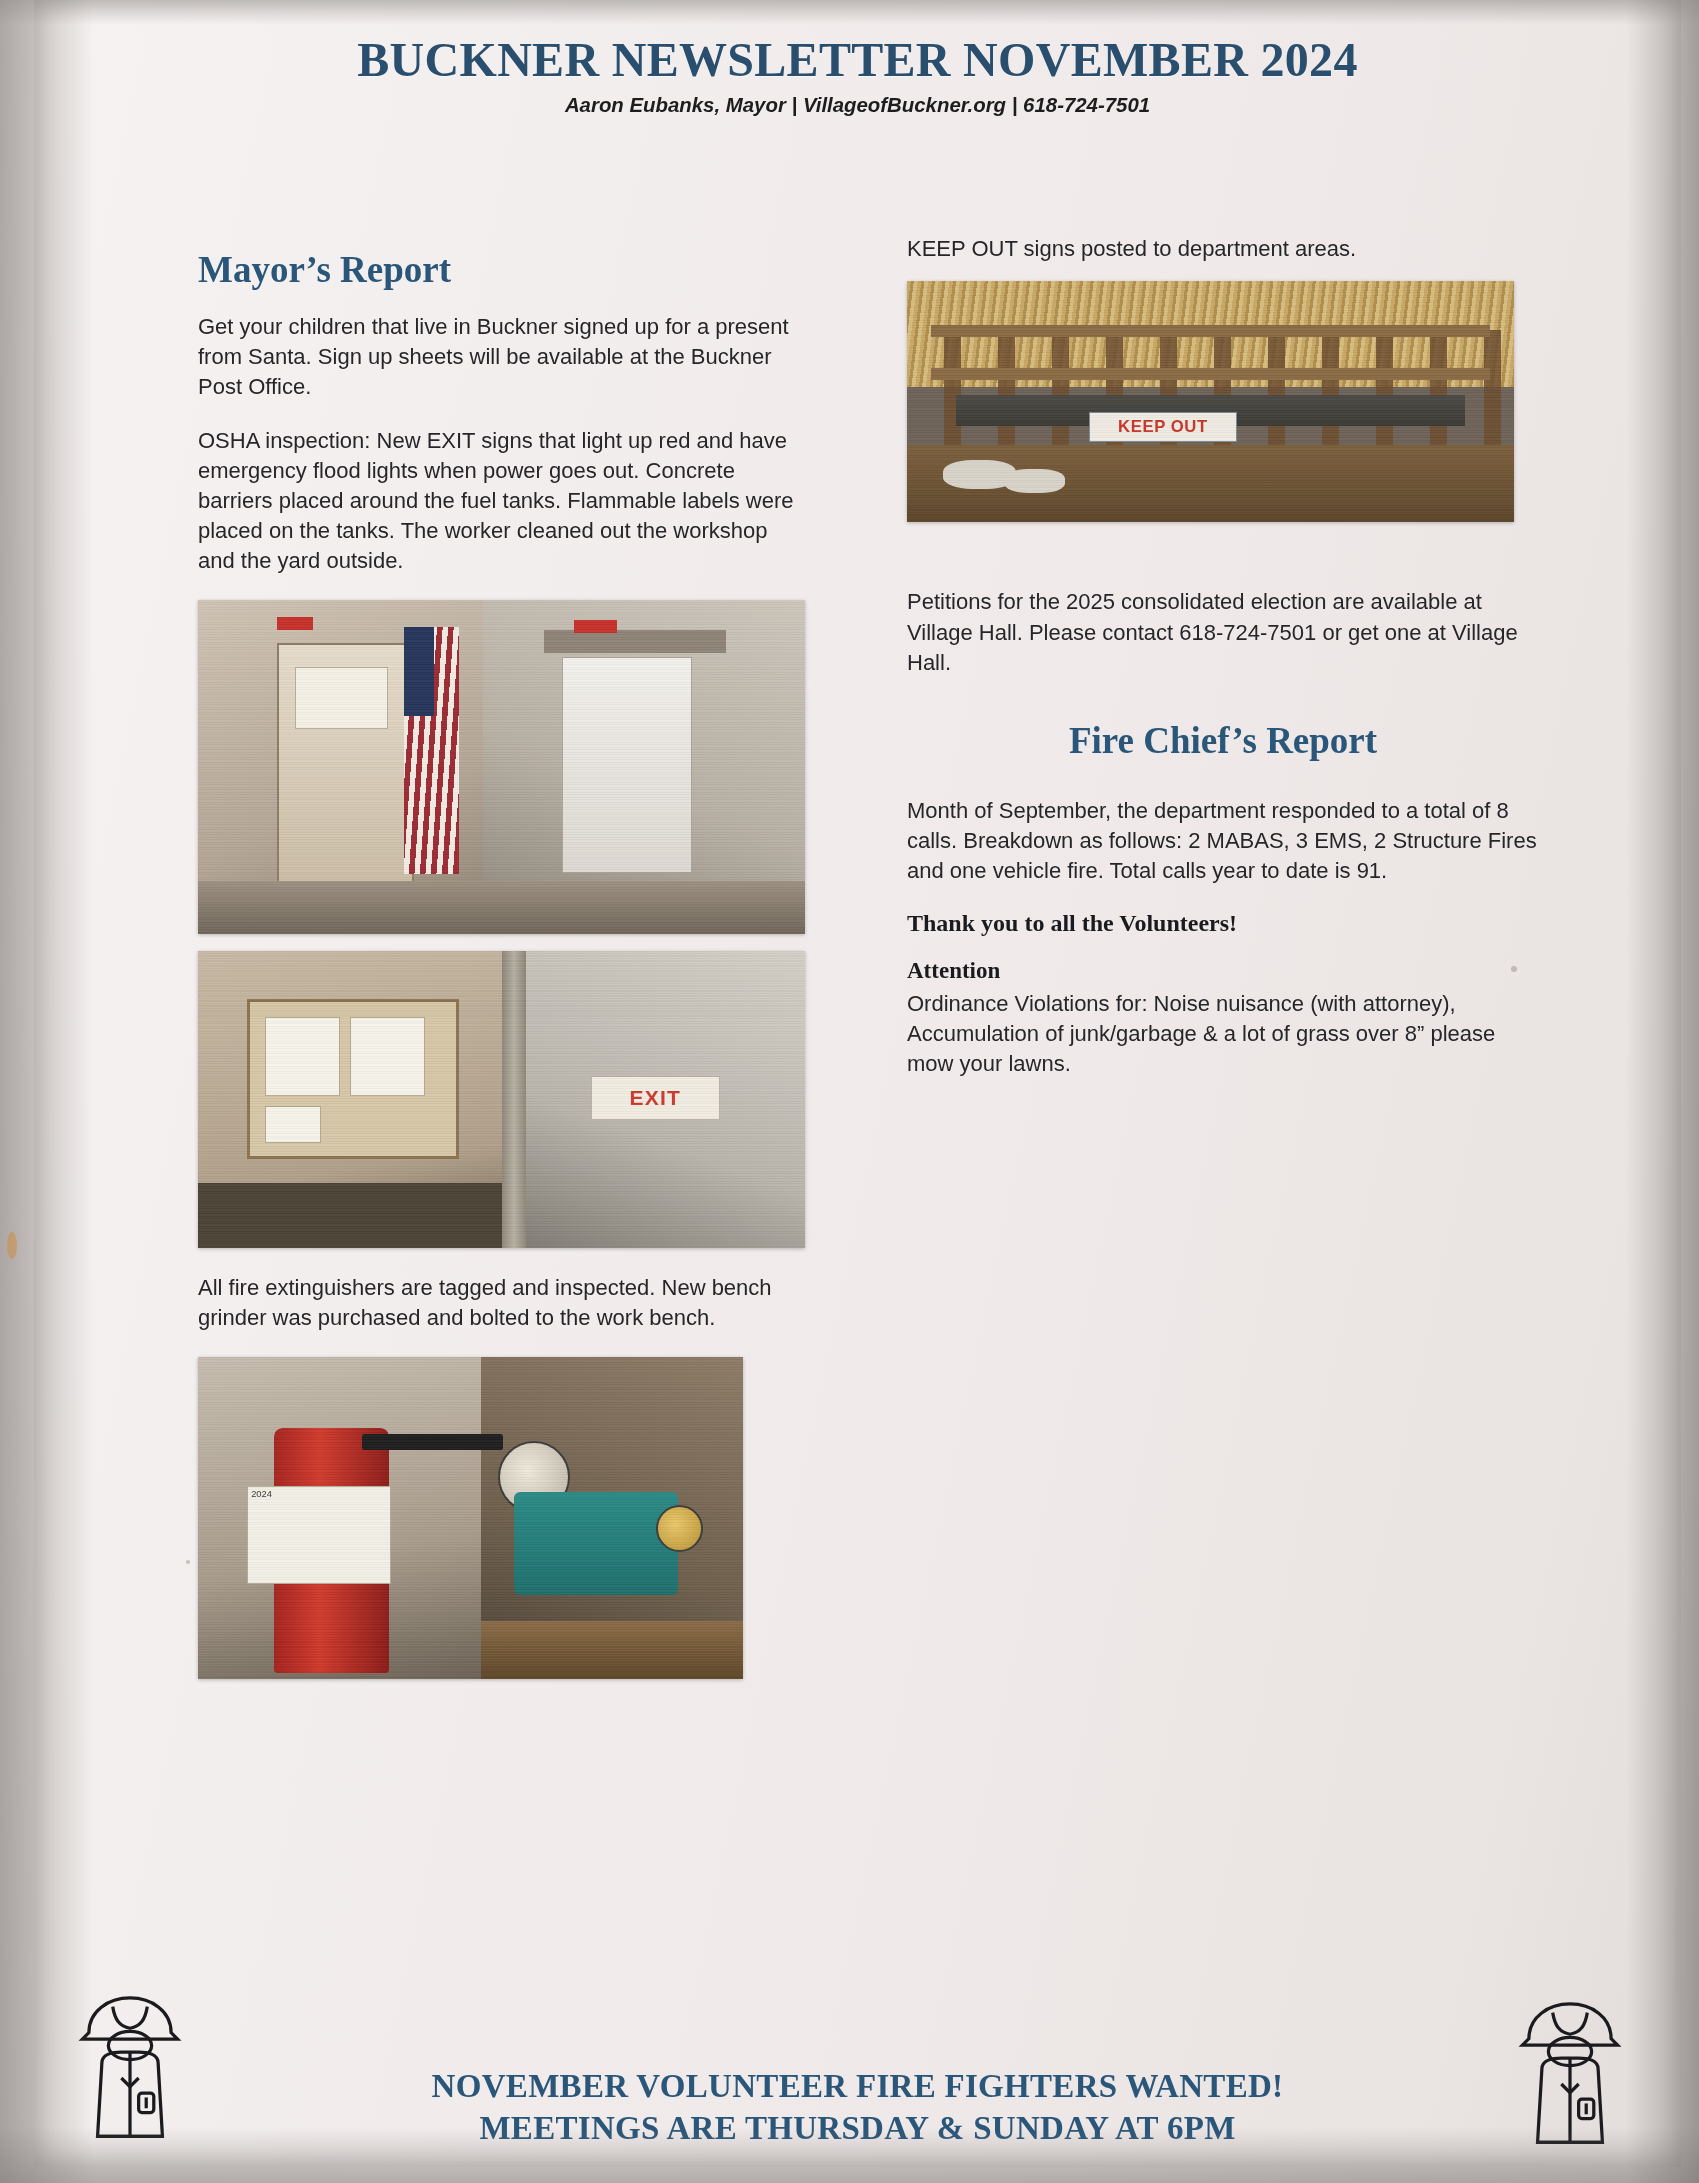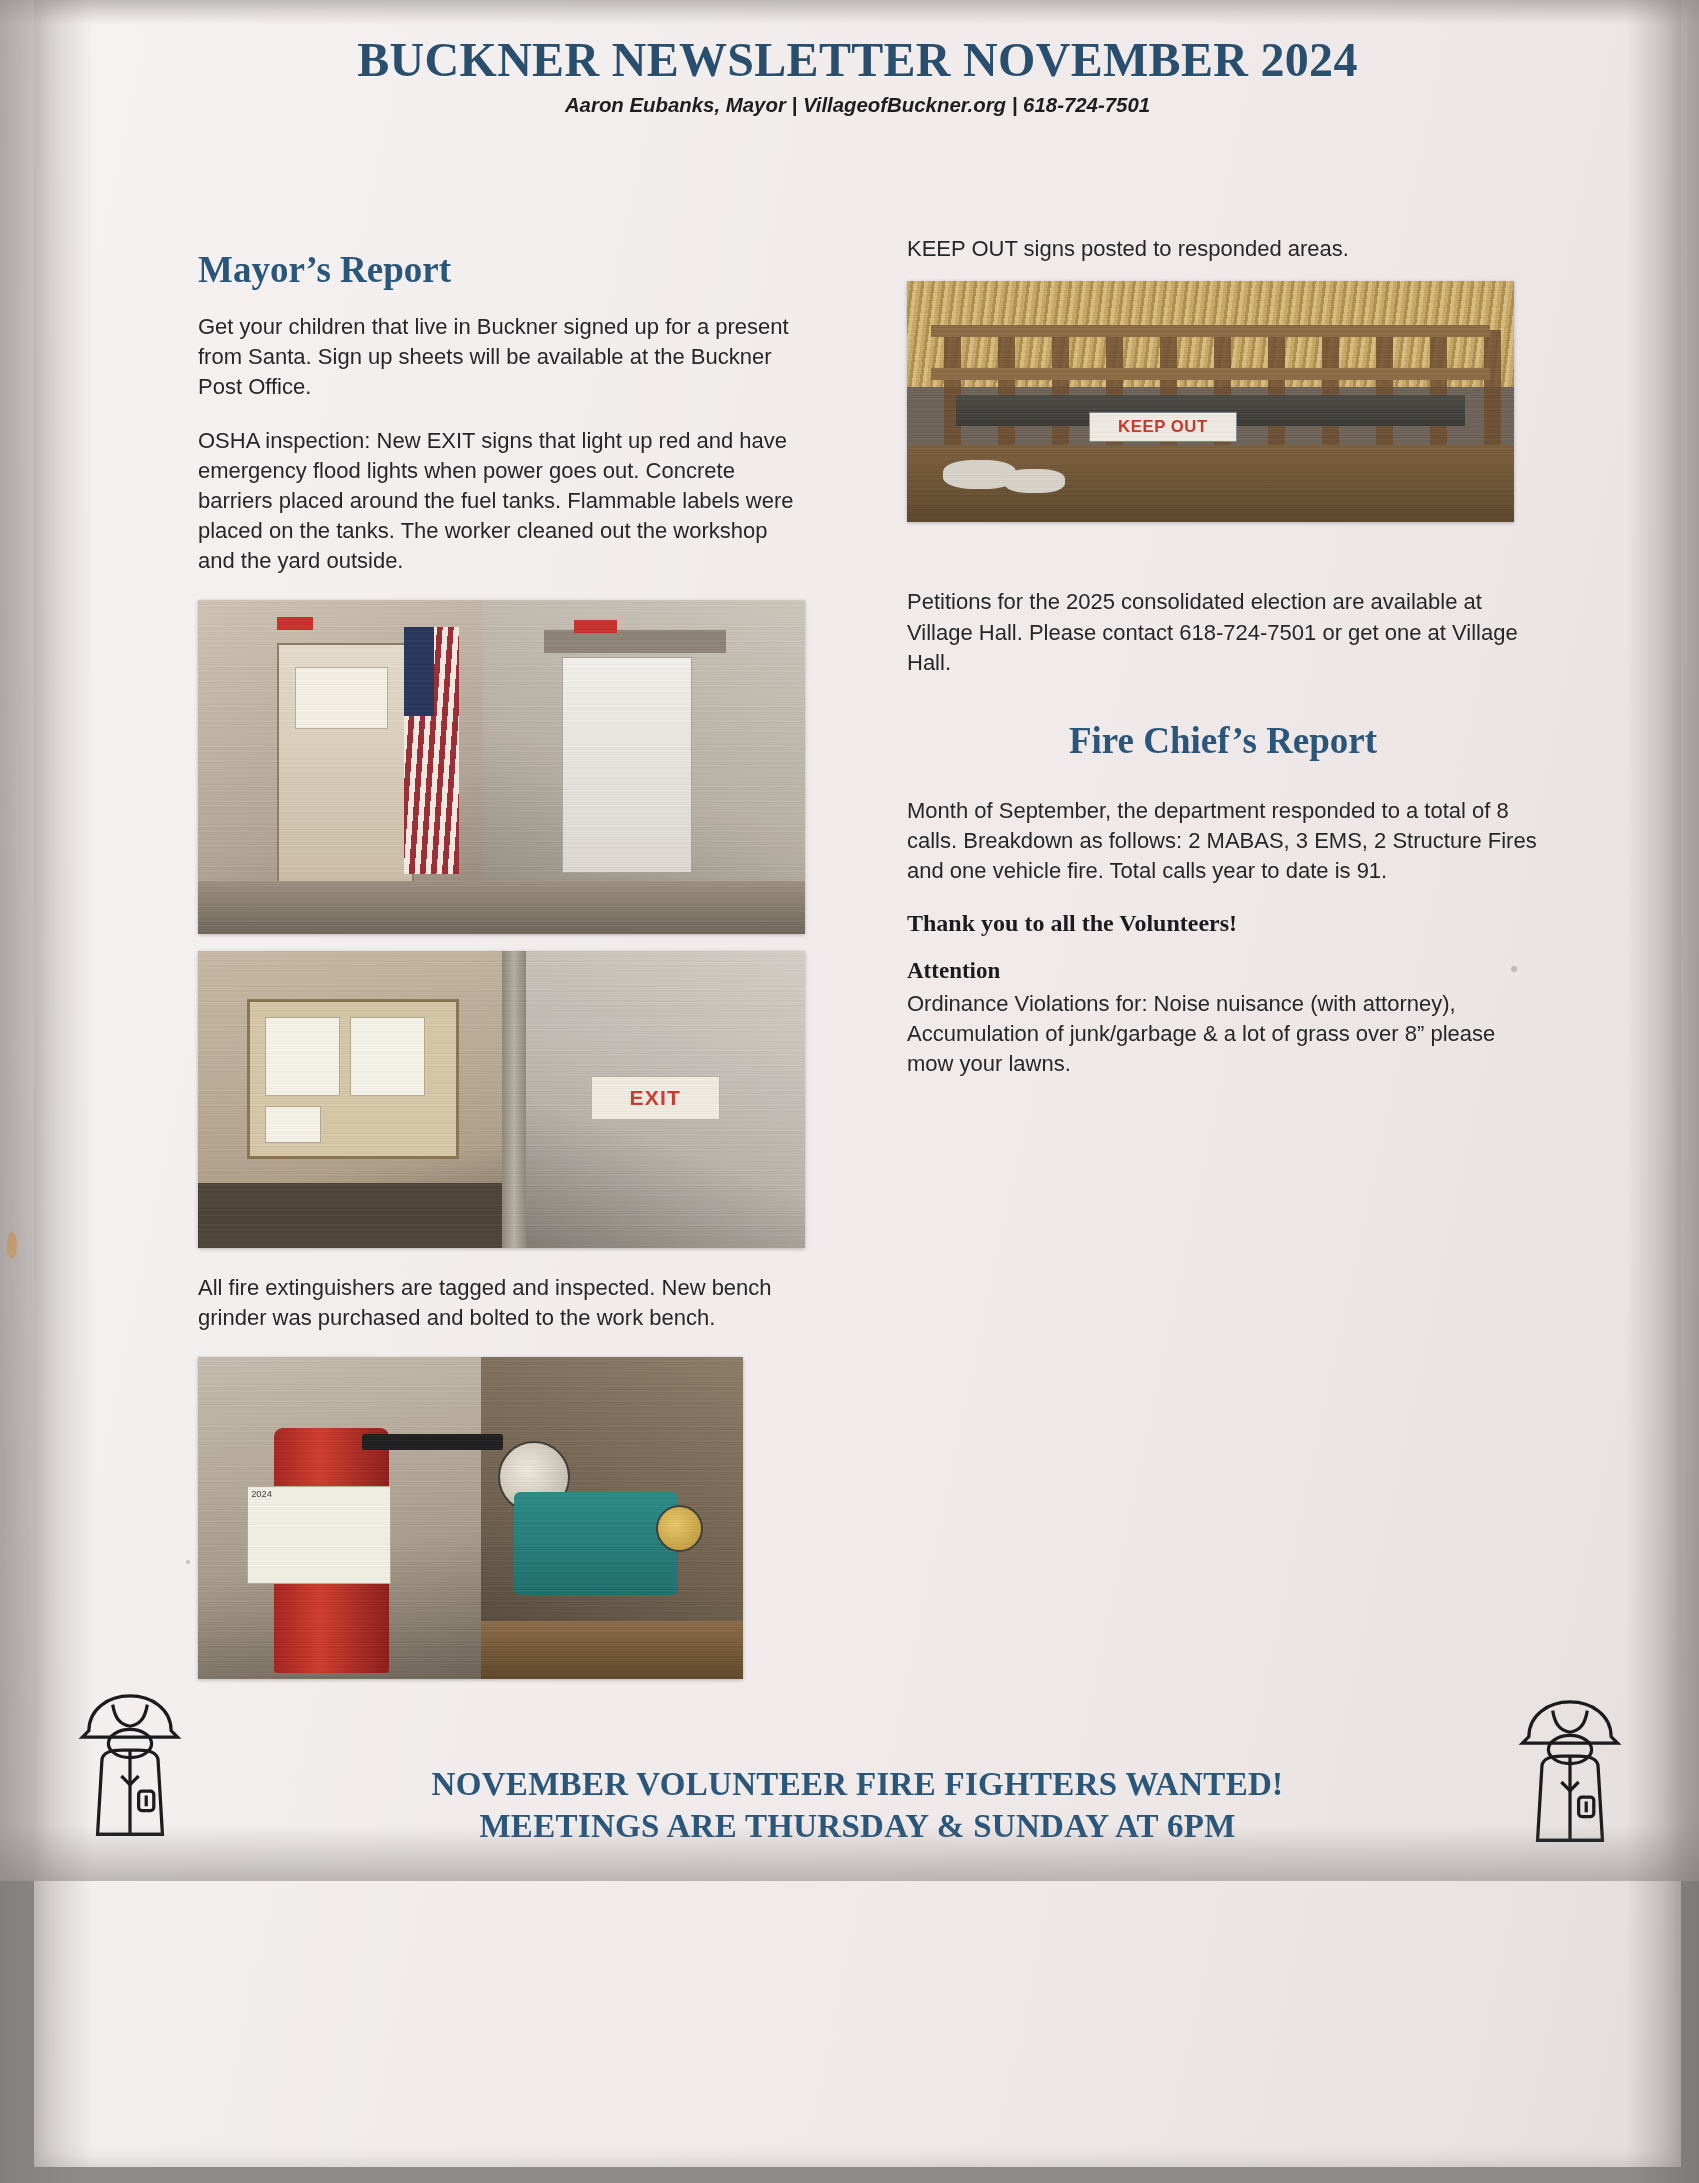--- a/index.html
+++ b/index.html
@@ -12,21 +12,21 @@
     height: 2183px;
     overflow: hidden;
     font-family: "Liberation Sans", sans-serif;
   }
 
   
   .page {
     position: absolute;
     left: 0; top: 0;
     width: 1700px;
-    height: 1881px;
+    height: 2183px;
     background:
       radial-gradient(ellipse at 30% 20%, #f3eeee 0%, #eae5e4 45%, #ded8d7 78%, #cfc9c8 100%);
   }
   .paper {
     position: absolute;
     left: 34px;
     top: 0px;
     width: 1647px;
     height: 2167px;
     background:
@@ -406,21 +406,21 @@
       <div class="ext-tag">
         <div style="font-size:9.3px;padding:2.5px 3.1px;color:#3a3a3a;font-family:'Liberation Sans',sans-serif;">2024</div>
       </div>
       <div class="grain"></div>
     </div>
 
   </div>
 
   <div class="col-right">
 
-    <p class="body" style="margin-bottom:17.3px">KEEP OUT signs posted to responded areas.</p>
+    <p class="body" style="margin-bottom:17.3px">KEEP OUT signs posted to department areas.</p>
 
     <div class="photo" id="photo-keep-out">
       <div class="straw"></div>
       <div class="wood-rack"></div>
       <div class="beam" style="left:4%;top:18%;width:92%;height:5%;"></div>
       <div class="beam" style="left:4%;top:36%;width:92%;height:5%;"></div>
       <div class="dark-board"></div>
       <div class="sign">
         <span>KEEP OUT</span>
       </div>

